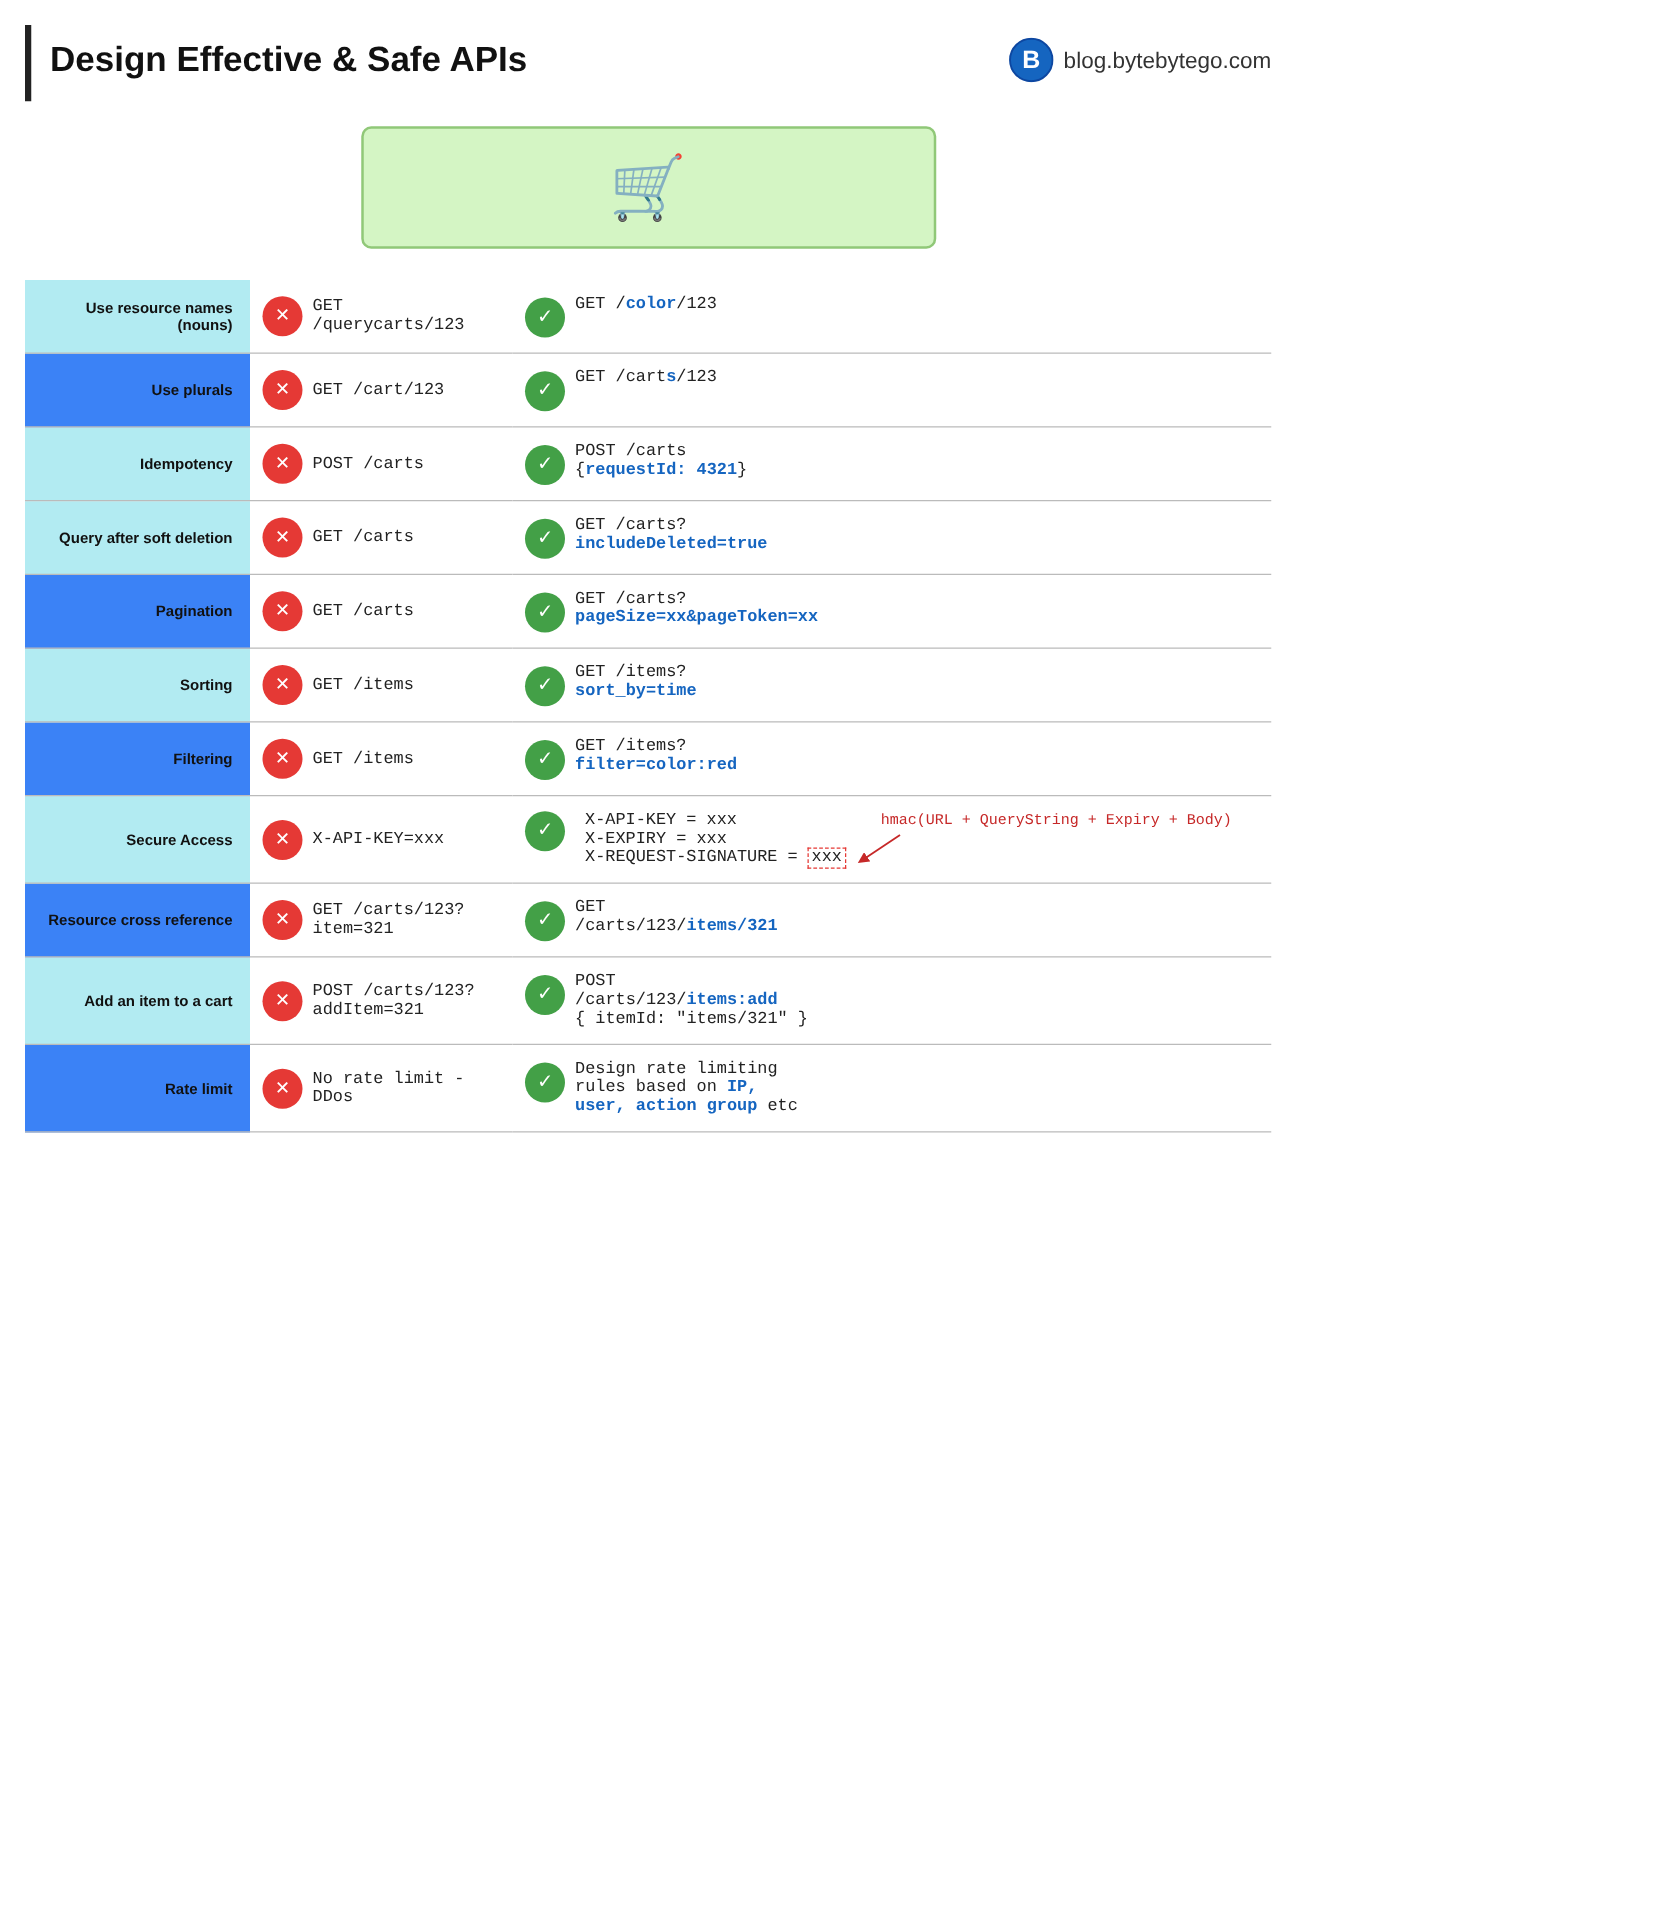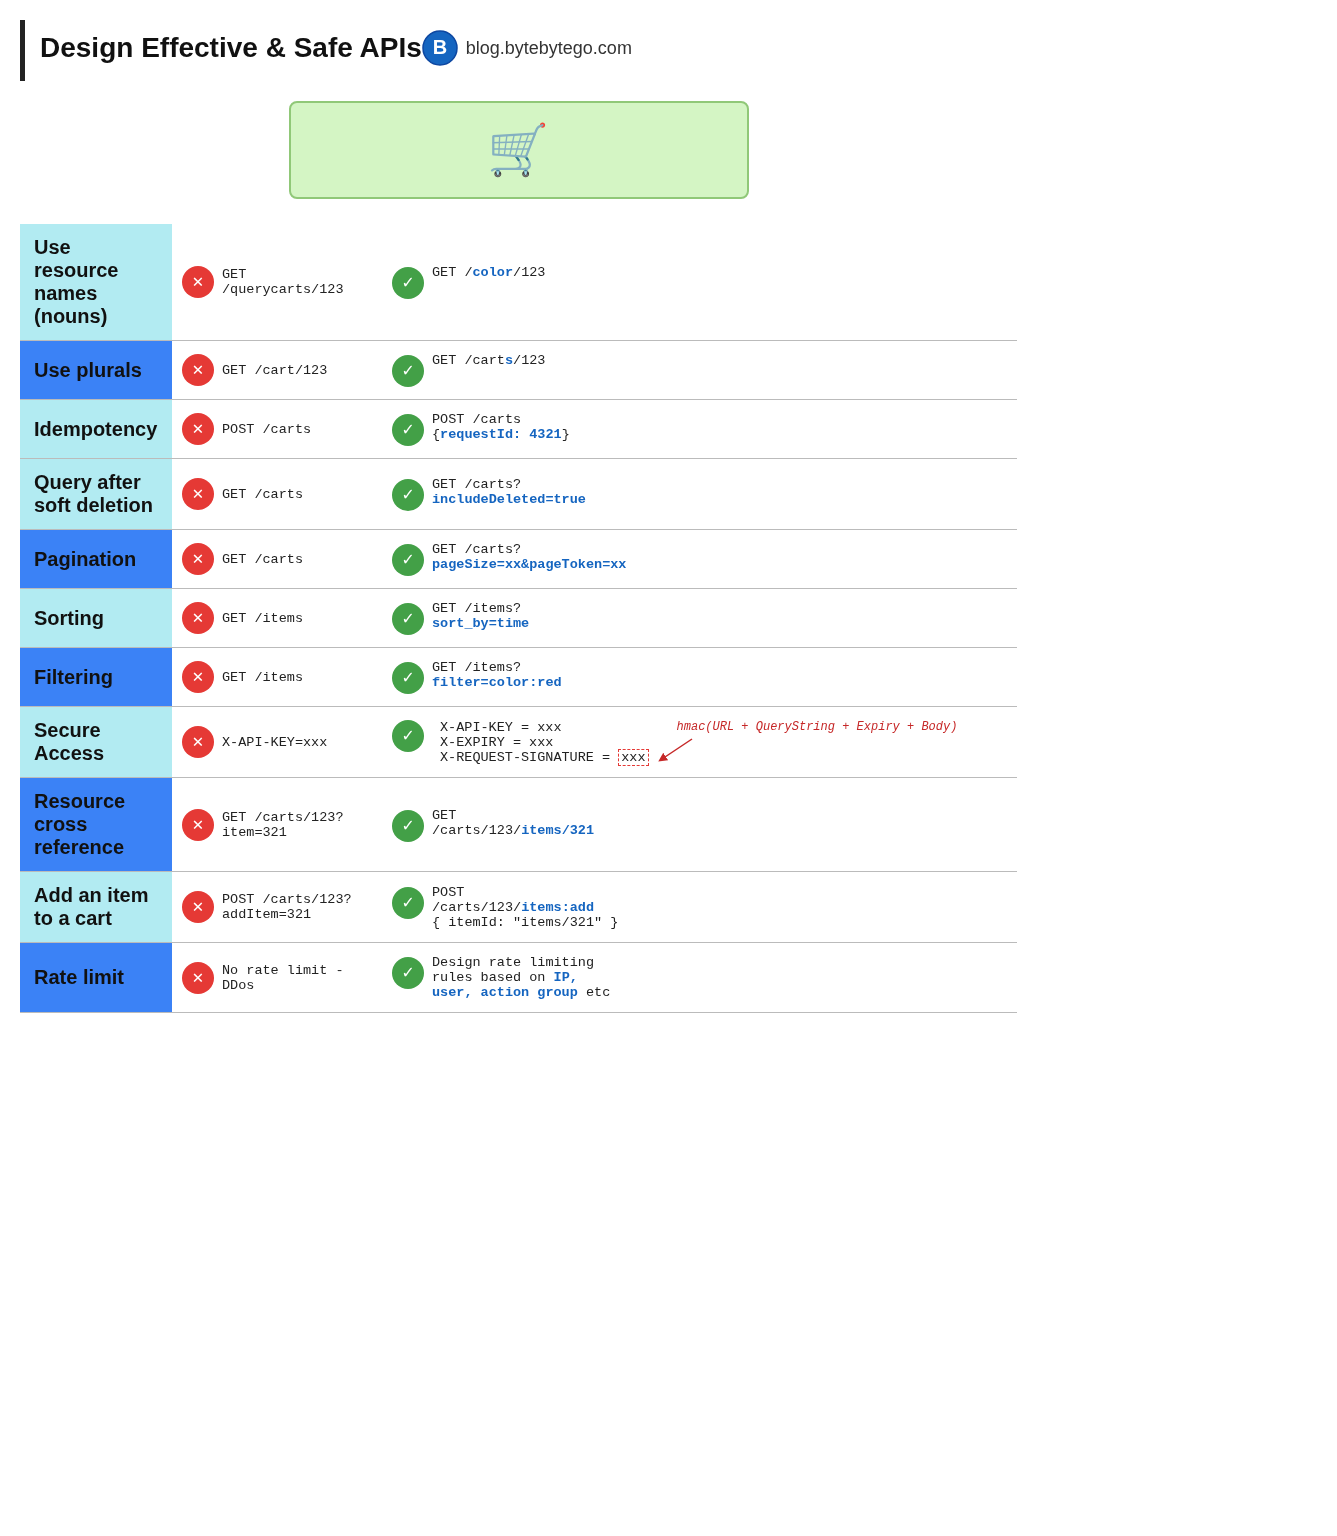--- a/index.html
+++ b/index.html
@@ -6,21 +6,21 @@
     body {
       font-family: 'Segoe UI', Arial, sans-serif;
       background: #fff;
       width: 1037px;
       min-height: 1536px;
       padding: 20px 20px 40px 20px;
     }
     .header {
       display: flex;
       align-items: center;
-      justify-content: flex-start;
+      justify-content: space-between;
       padding: 10px 0 15px 0;
       border-left: 5px solid #222;
       padding-left: 15px;
       margin-bottom: 20px;
     }
     .header-title {
       font-size: 28px;
       font-weight: 900;
       color: #111;
     }
@@ -60,25 +60,26 @@
       border-collapse: collapse;
     }
     tr {
       border-bottom: 1.5px solid #bbb;
     }
     td {
       padding: 12px 10px;
       vertical-align: middle;
     }
     .label-cell {
-      width: 152px;
+      width: 180px;
       font-weight: 800;
-      font-size: 20px;
+      font-size: 12px;
       color: #111;
       padding: 12px 14px;
+      text-align: right;
     }
     .label-cell.cyan { background: #b2ebf2; }
     .label-cell.yellow { background: #3b82f6; }
     .bad-cell {
       width: 210px;
       font-size: 14px;
       color: #222;
     }
     .good-cell {
       font-size: 14px;
@@ -250,21 +251,21 @@
           <div class="cell-inner">
             <span class="icon-bad">✕</span>
             <span>X-API-KEY=xxx</span>
           </div>
         </td>
         <td class="good-cell code-text">
           <div style="display: flex; align-items: flex-start; gap: 8px;">
             <span class="icon-good">✓</span>
             <div>X-API-KEY = xxx<br>X-EXPIRY = xxx<br>X-REQUEST-SIGNATURE = <span style="border:1.5px dashed #e53935;padding:0 2px;">xxx</span></div>
             <div style="display: flex; flex-direction: column; align-items: flex-start;">
-              <div style="margin-left: 20px; color: rgb(198, 40, 40); font-size: 12px; font-style: italic;">hmac(URL + QueryString + Expiry + Body)</div>
+              <div style="margin-left: 20px; color: rgb(198, 40, 40); font-size: 12px; ">hmac(URL + QueryString + Expiry + Body)</div>
               <svg width="40" height="30" viewBox="0 0 40 30">
                 <path d="M35 5 Q20 15 5 25" stroke="#c62828" stroke-width="1.5" fill="none" marker-end="url(#ah)"></path>
                 <defs>
                   <marker id="ah" markerWidth="6" markerHeight="6" refX="3" refY="3" orient="auto">
                     <path d="M0,0 L6,3 L0,6 Z" fill="#c62828"></path>
                   </marker>
                 </defs>
               </svg>
             </div>
           </div>

